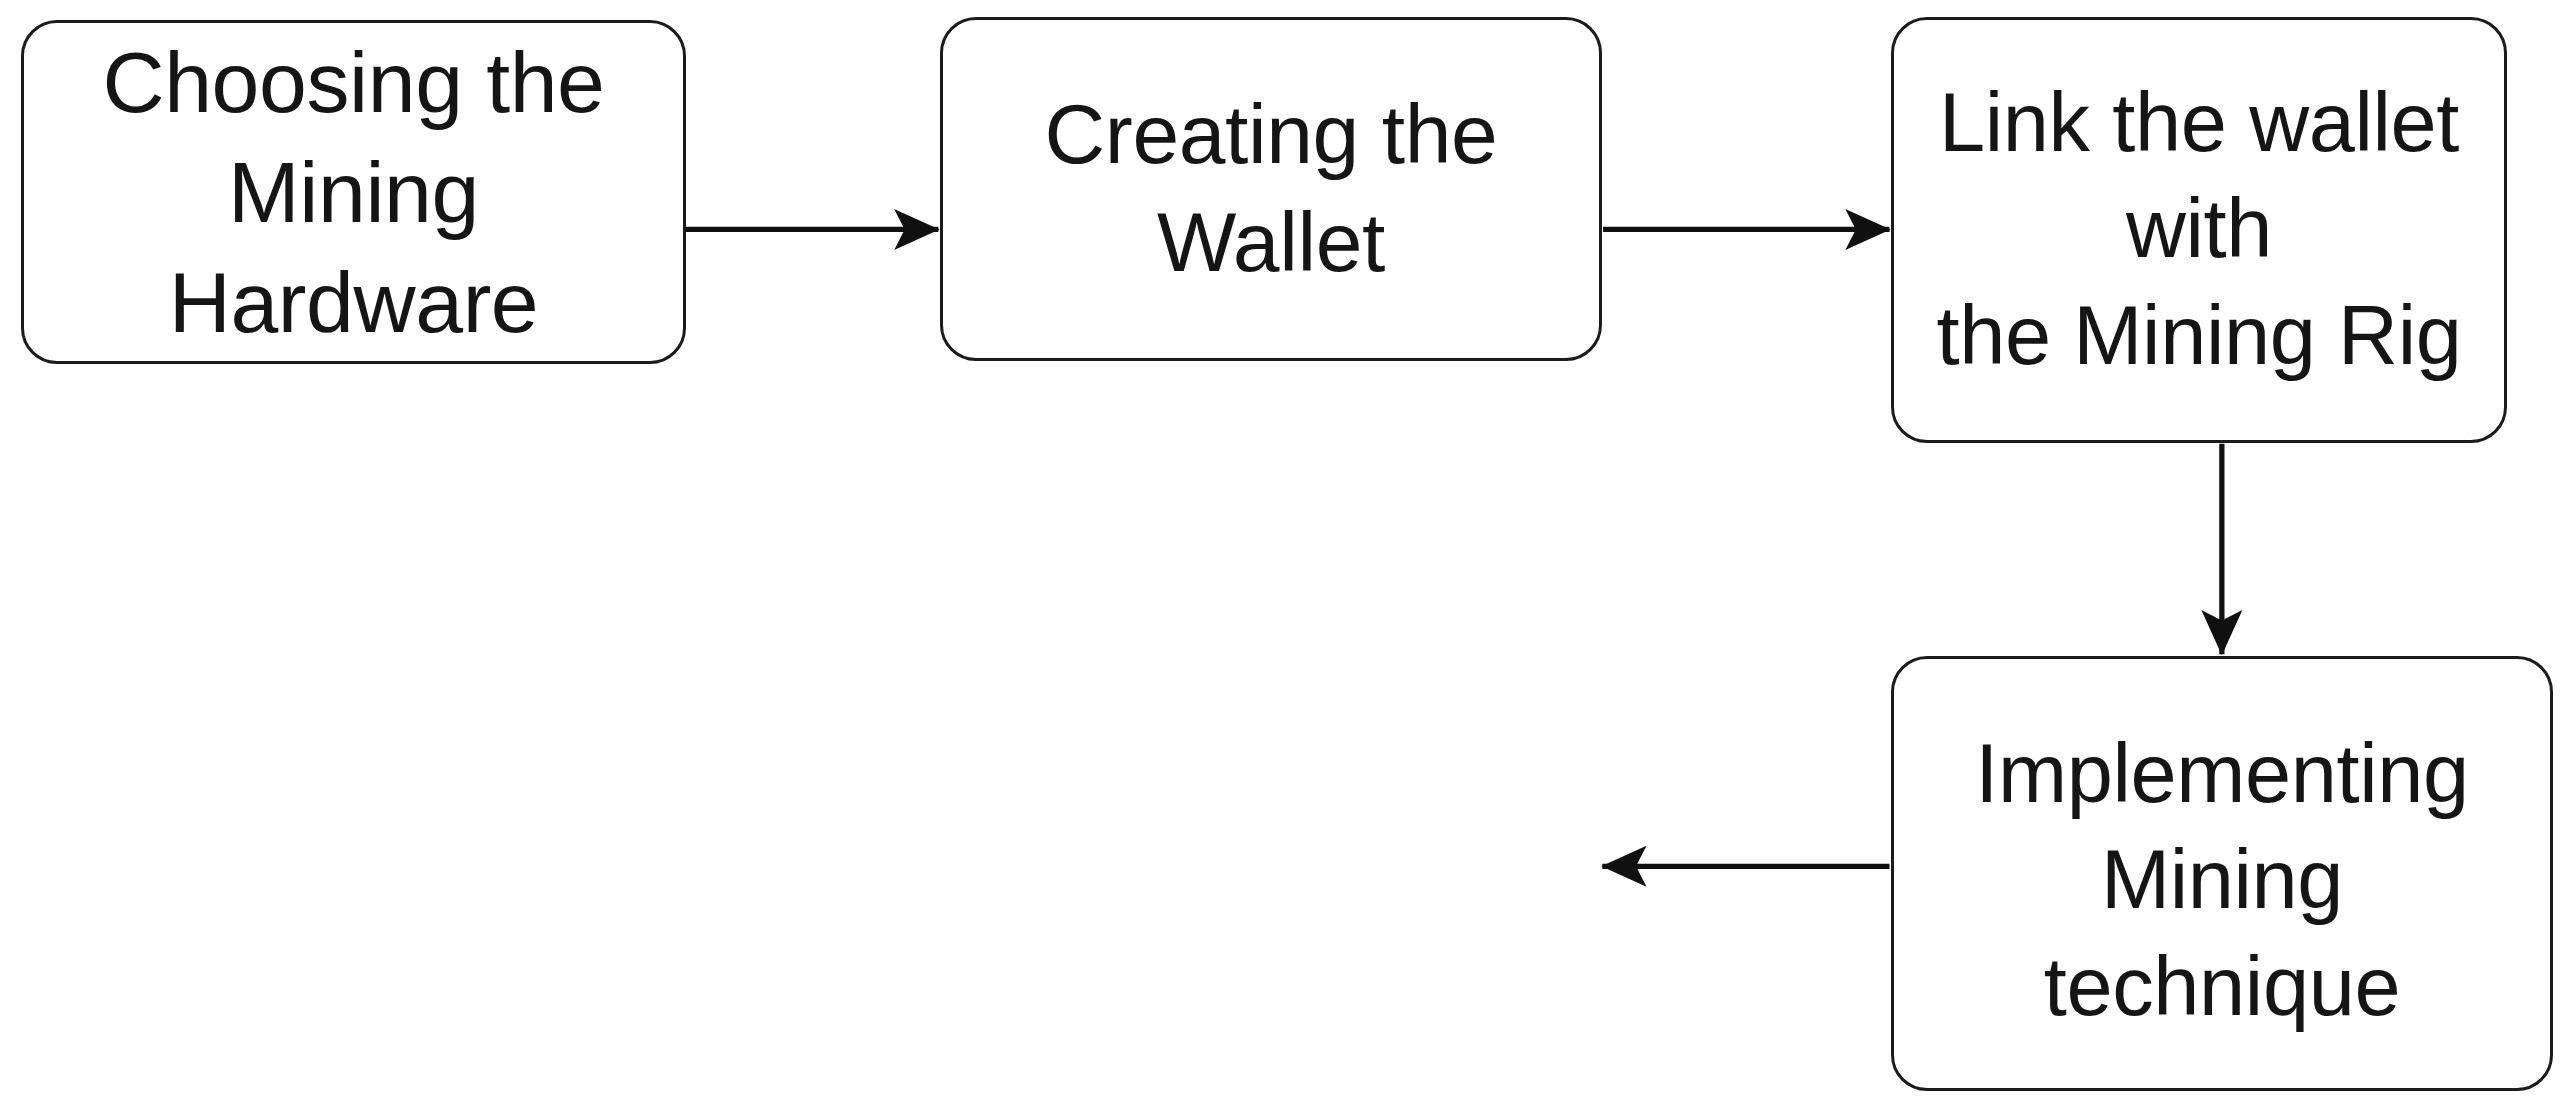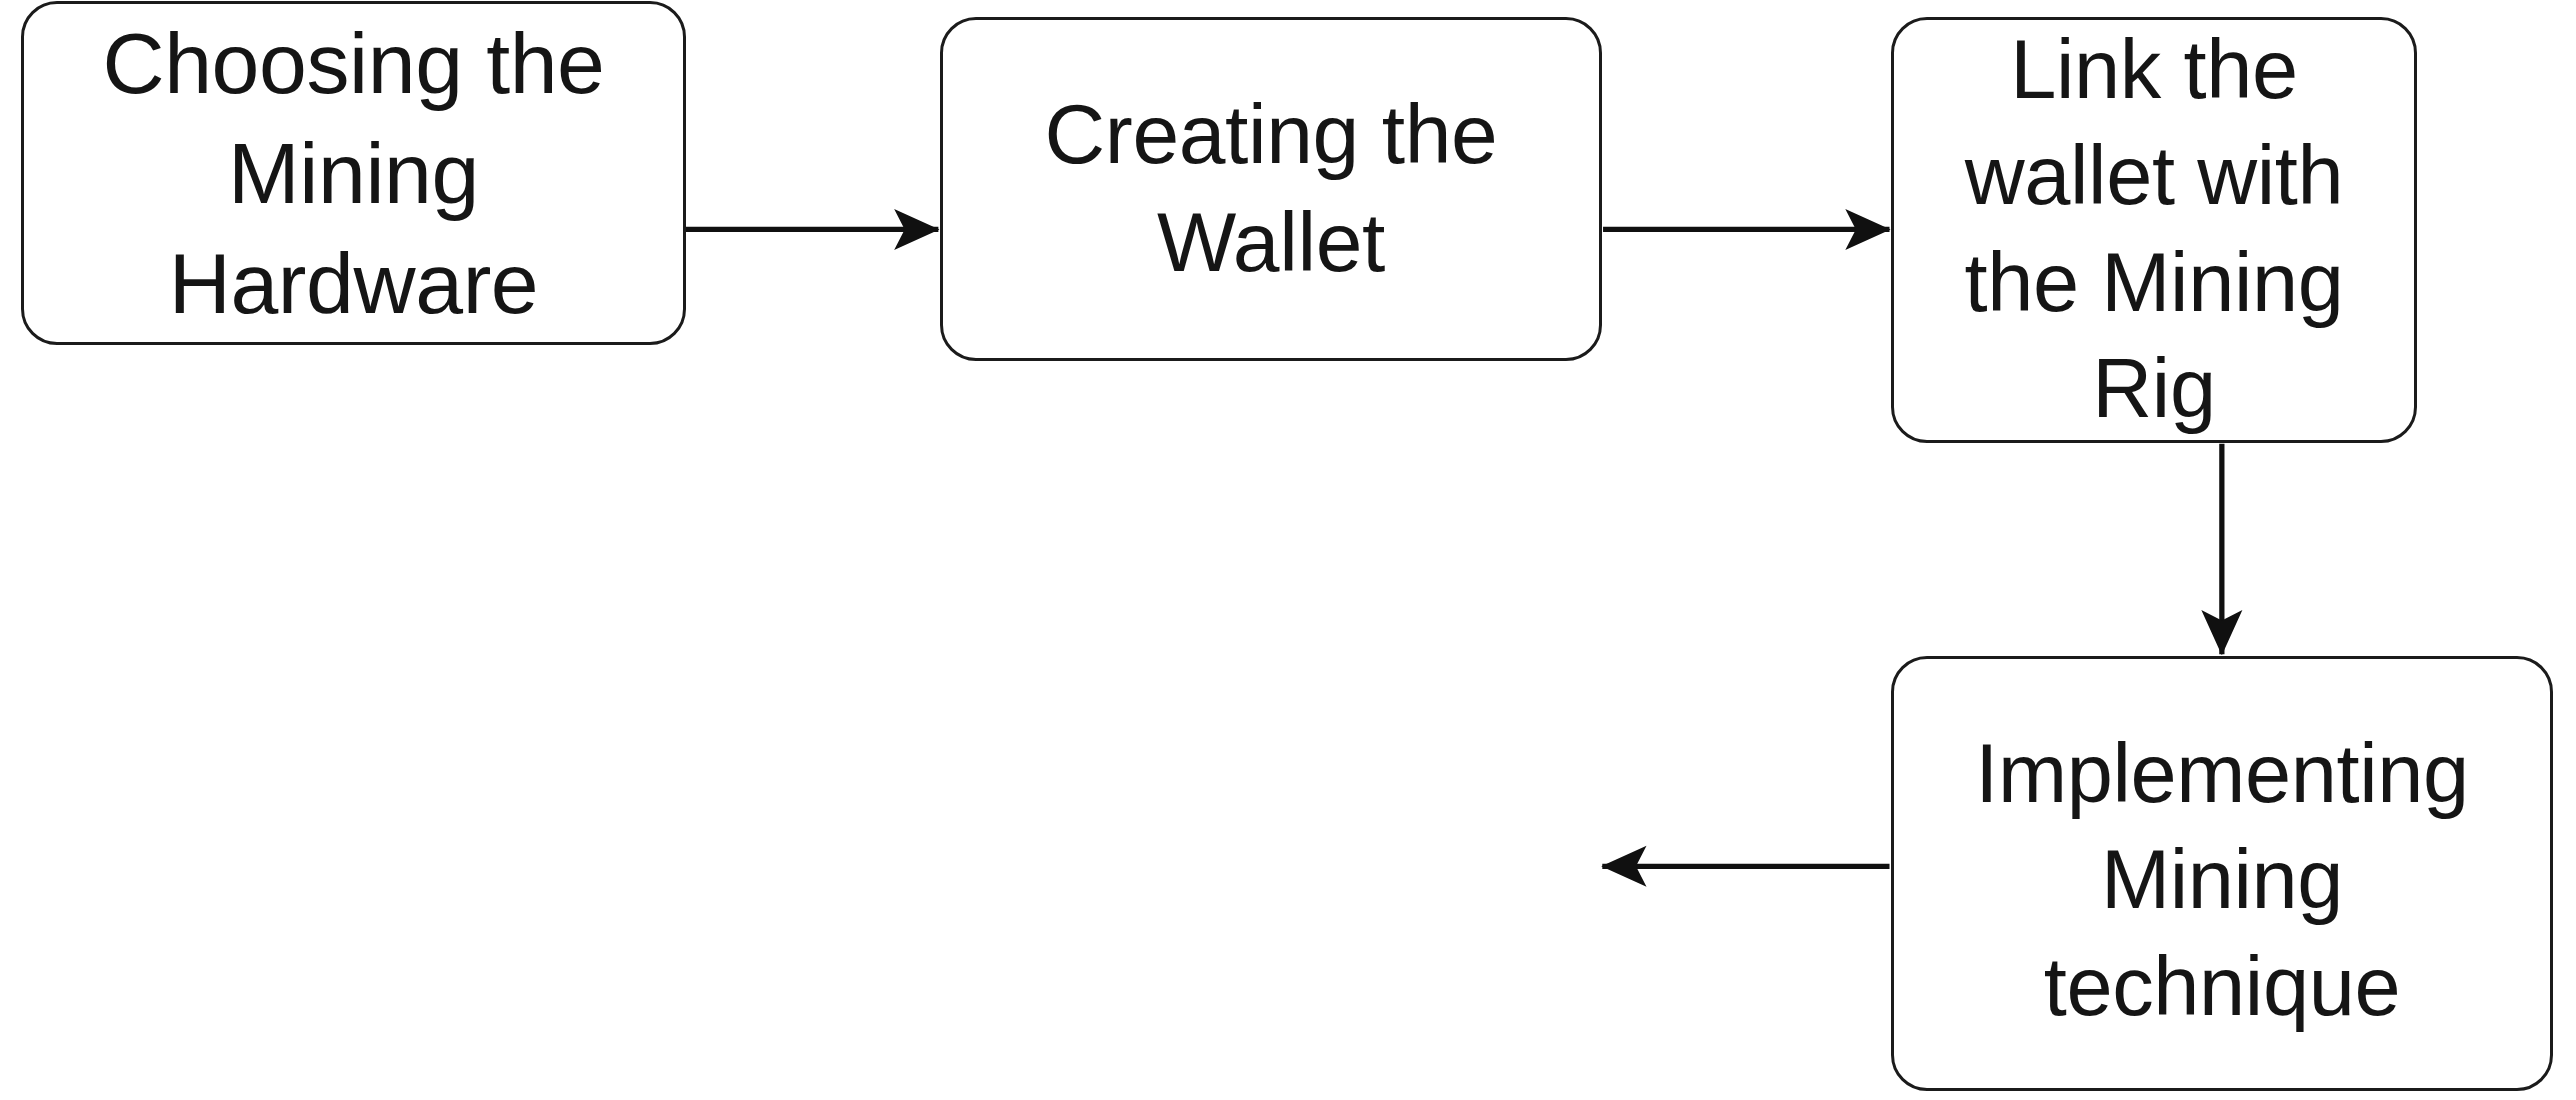--- a/index.html
+++ b/index.html
@@ -42,23 +42,23 @@
     color: #151515;
     font-family: "Liberation Sans", sans-serif;
     font-size: 84px;
     line-height: 1.28;
     font-weight: 400;
     letter-spacing: -0.4px;
     white-space: pre-line;
     padding: 0 4.5px;
   }
   
-  #node-choosing-hardware { left: 21px;   top: 1px;   width: 665px; height: 344px; }
+  #node-choosing-hardware { left: 21px;   top: 20px;   width: 665px; height: 344px; }
   #node-creating-wallet   { left: 940px; top: 16.5px;   width: 662px; height: 344px; }
-  #node-link-wallet-rig   { left: 1891px; top: 16.5px;   width: 526px; height: 426px; }
+  #node-link-wallet-rig   { left: 1891px; top: 16.5px;   width: 616px; height: 426px; }
   #node-start-mining      { left: 940px; top: 653px;  width: 660px; height: 353px; }
   #node-implementing-tech { left: 1891px; top: 656px;  width: 662px; height: 435px; }
 
   #node-choosing-hardware .node-label { font-size: 86px; }
   #node-link-wallet-rig .node-label   { font-size: 83px; }
   #node-implementing-tech .node-label { font-size: 83px; margin-top: 14px; }
 </style>
 </head>
 <body>
 

